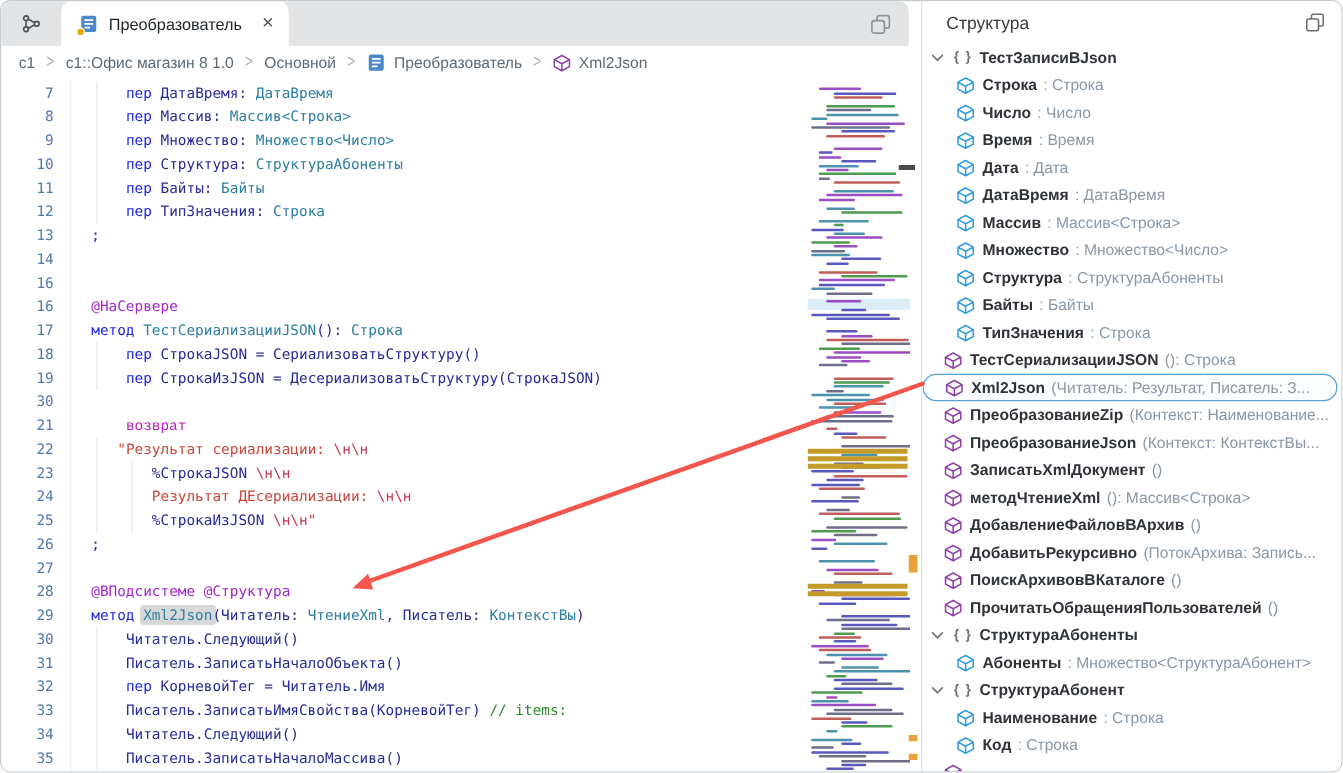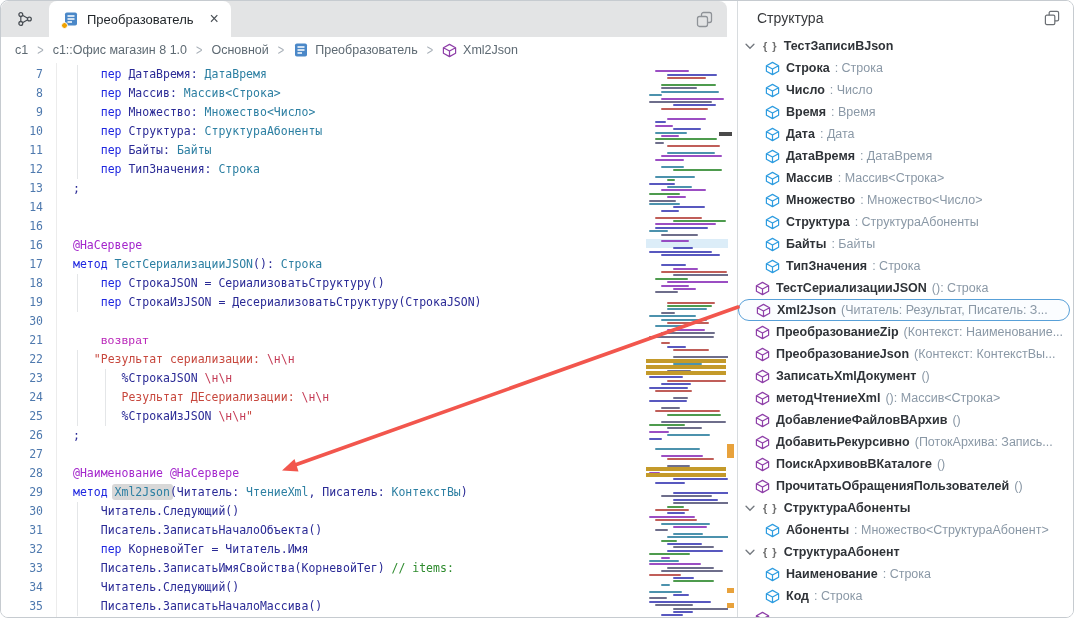--- a/index.html
+++ b/index.html
@@ -154,21 +154,21 @@
           <div class="line"><span class="num">18</span><span class="txt"><span class="tk-pl">    </span><span class="tk-kw">пер </span><span class="tk-id">СтрокаJSON = СериализоватьСтруктуру()</span></span></div>
           <div class="line"><span class="num">19</span><span class="txt"><span class="tk-pl">    </span><span class="tk-kw">пер </span><span class="tk-id">СтрокаИзJSON = ДесериализоватьСтруктуру(СтрокаJSON)</span></span></div>
           <div class="line"><span class="num">30</span><span class="txt"></span></div>
           <div class="line"><span class="num">21</span><span class="txt"><span class="tk-pl">    </span><span class="tk-ctl">возврат</span></span></div>
           <div class="line"><span class="num">22</span><span class="txt"><span class="tk-pl">   </span><span class="tk-str">"Результат сериализации: </span><span class="tk-esc">\н\н</span></span></div>
           <div class="line"><span class="num">23</span><span class="txt"><span class="tk-pl">       </span><span class="tk-id">%СтрокаJSON </span><span class="tk-esc">\н\н</span></span></div>
           <div class="line"><span class="num">24</span><span class="txt"><span class="tk-pl">       </span><span class="tk-str">Результат ДЕсериализации: </span><span class="tk-esc">\н\н</span></span></div>
           <div class="line"><span class="num">25</span><span class="txt"><span class="tk-pl">       </span><span class="tk-id">%СтрокаИзJSON </span><span class="tk-esc">\н\н</span><span class="tk-str">"</span></span></div>
           <div class="line"><span class="num">26</span><span class="txt"><span class="tk-id">;</span></span></div>
           <div class="line"><span class="num">27</span><span class="txt"></span></div>
-          <div class="line"><span class="num">28</span><span class="txt"><span class="tk-ann">@Наименование @НаСервере</span></span></div>
+          <div class="line"><span class="num">28</span><span class="txt"><span class="tk-ann">@ВПодсистеме @Структура</span></span></div>
           <div class="line"><span class="num">29</span><span class="txt"><span class="tk-kw">метод </span><span class="tk-mh">Xml2Json</span><span class="tk-id">(Читатель: </span><span class="tk-ty">ЧтениеXml</span><span class="tk-id">, Писатель: </span><span class="tk-ty">КонтекстВы</span><span class="tk-id">)</span></span></div>
           <div class="line"><span class="num">30</span><span class="txt"><span class="tk-pl">    </span><span class="tk-id">Читатель.Следующий()</span></span></div>
           <div class="line"><span class="num">31</span><span class="txt"><span class="tk-pl">    </span><span class="tk-id">Писатель.ЗаписатьНачалоОбъекта()</span></span></div>
           <div class="line"><span class="num">32</span><span class="txt"><span class="tk-pl">    </span><span class="tk-kw">пер </span><span class="tk-id">КорневойТег = Читатель.Имя</span></span></div>
           <div class="line"><span class="num">33</span><span class="txt"><span class="tk-pl">    </span><span class="tk-id">Писатель.ЗаписатьИмяСвойства(КорневойТег) </span><span class="tk-com">// items:</span></span></div>
           <div class="line"><span class="num">34</span><span class="txt"><span class="tk-pl">    </span><span class="tk-id">Читатель.Следующий()</span></span></div>
           <div class="line"><span class="num">35</span><span class="txt"><span class="tk-pl">    </span><span class="tk-id">Писатель.ЗаписатьНачалоМассива()</span></span></div>
         </div>
       <div class="minimap" id="minimap">
           <div class="mini-band" style="top: 176px; height: 9px;"></div>

